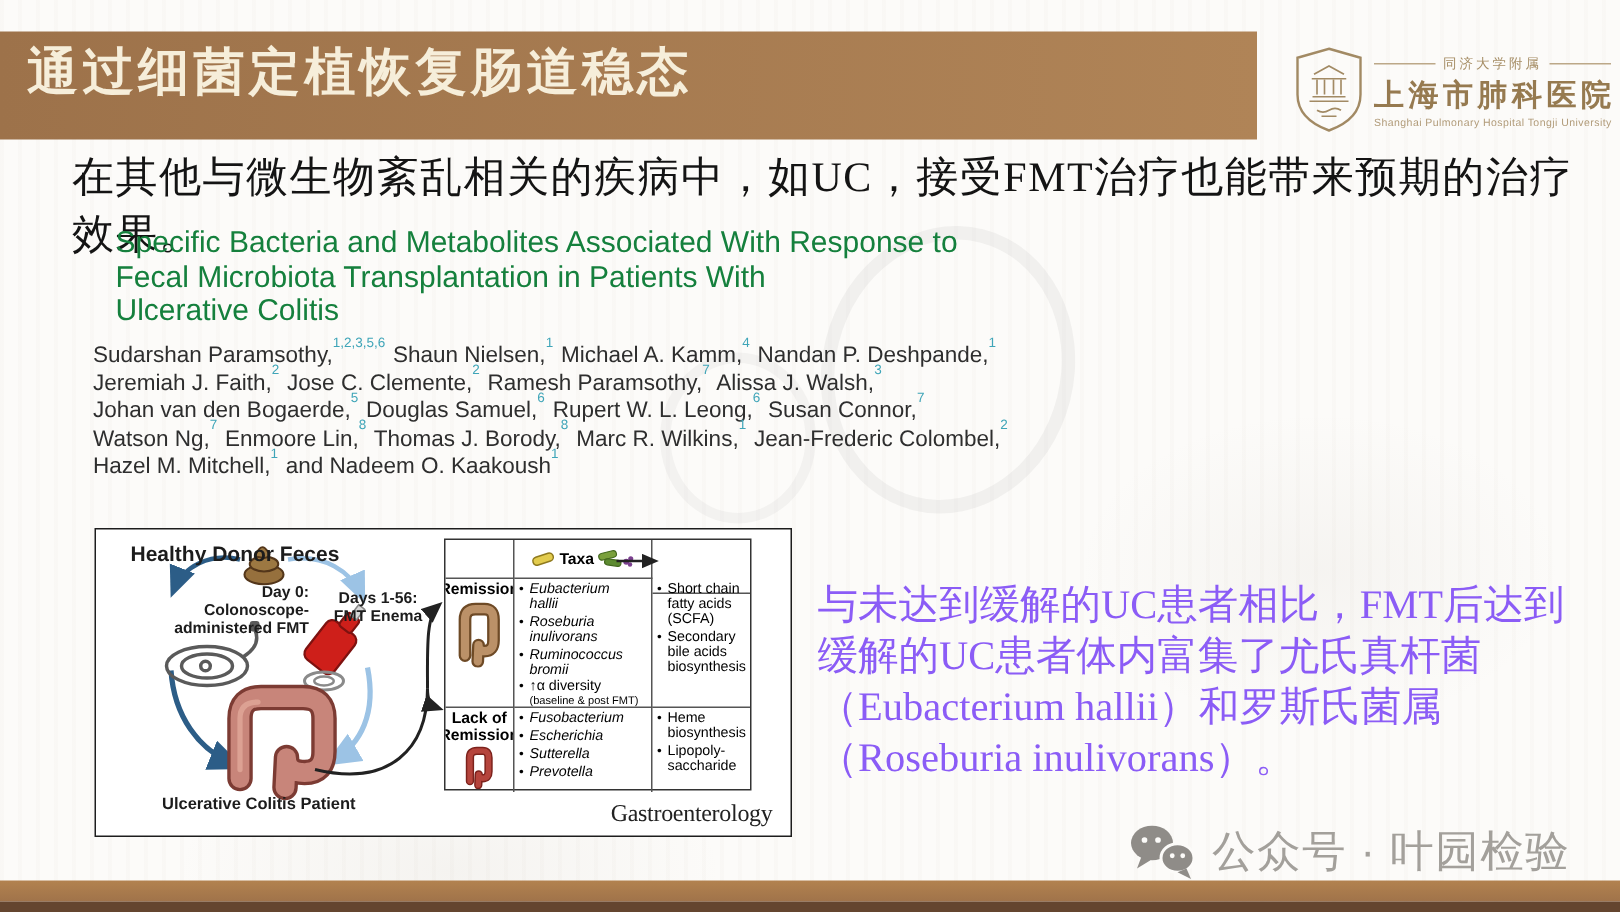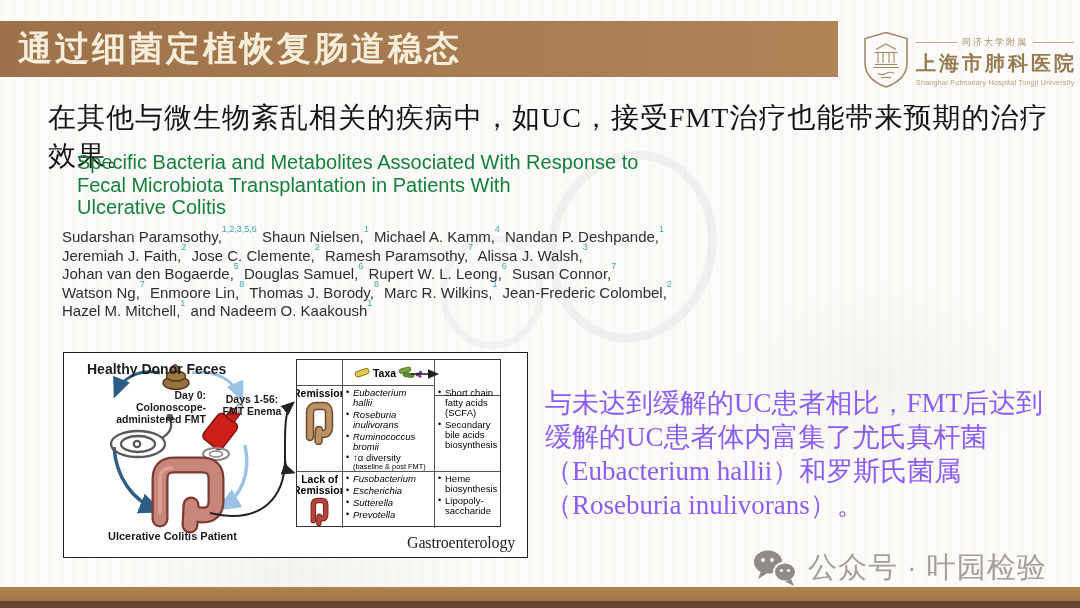--- a/index.html
+++ b/index.html
@@ -14,21 +14,21 @@
       radial-gradient(ellipse 230px 150px at 880px 380px, rgba(160,150,135,0.07), transparent 70%),
       radial-gradient(ellipse 260px 120px at 300px 580px, rgba(160,150,135,0.08), transparent 70%),
       repeating-linear-gradient(90deg, rgba(175,160,140,0.035) 0 3px, transparent 3px 12px);
   }
   .stamp-ring{position:absolute;left:548px;top:150px;width:150px;height:175px;
     border:9px solid rgba(165,165,165,0.12);border-radius:50%;transform:rotate(14deg);}
   .stamp-ring2{position:absolute;left:440px;top:235px;width:90px;height:100px;
     border:7px solid rgba(165,165,165,0.10);border-radius:50%;}
 
   
-  .header-bar{position:absolute;left:0;top:21px;width:838px;height:56px;
+  .header-bar{position:absolute;left:0;top:21px;width:838px;height:72px;
     background:linear-gradient(90deg,#9d724a,#b08457);}
   .header-title{height:56px;line-height:56px;padding-left:18px;
     font-family:"Liberation Serif",serif;font-weight:bold;font-size:34px;
     letter-spacing:3px;color:#f6eeda;}
 
   
   .logo{position:absolute;left:864px;top:20px;width:210px;height:60px;display:flex;gap:8px;margin-top:11px;}
   .logo-text{display:flex;flex-direction:column;justify-content:center;width:158px;}
   .logo-line1{display:flex;align-items:center;gap:5px;color:#a68e66;font-size:9px;letter-spacing:2px;white-space:nowrap;}
   .logo-line1 .dash{flex:1;height:1px;background:#bca888;}

